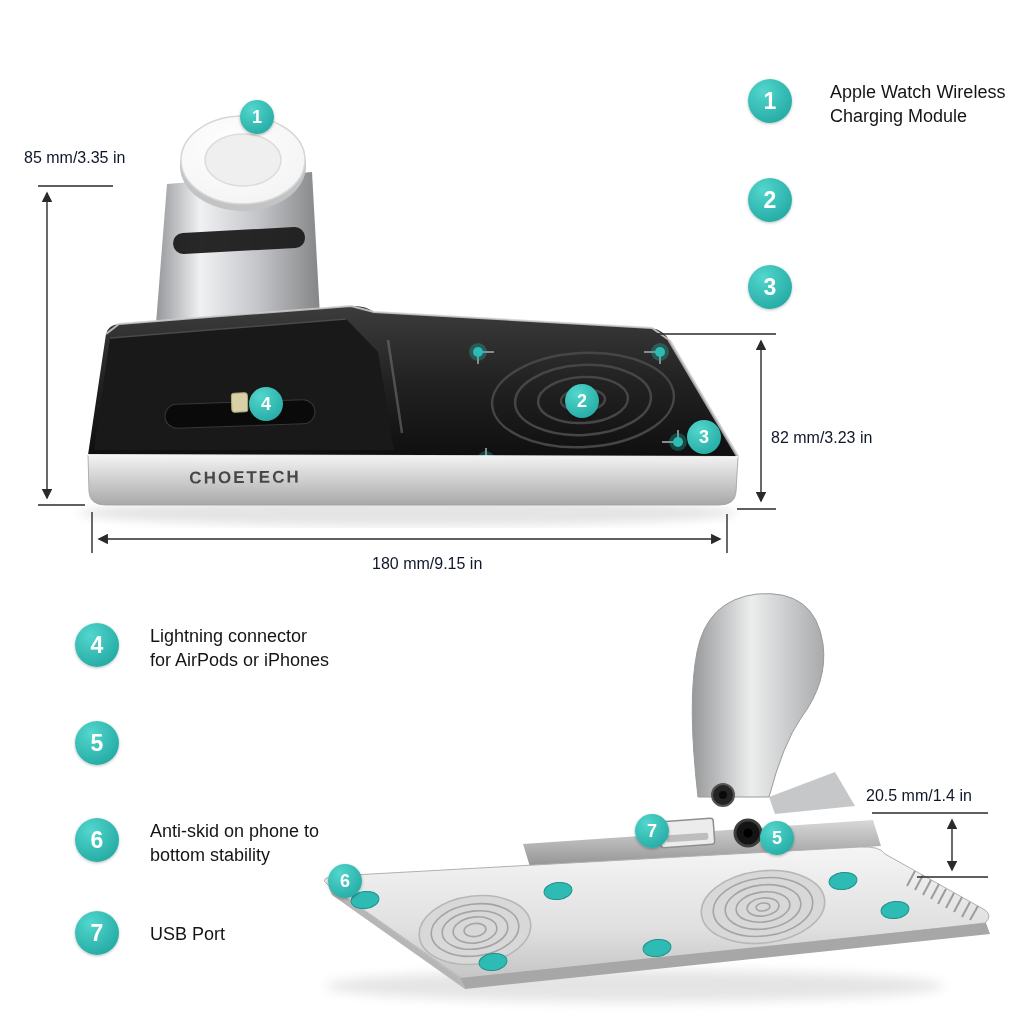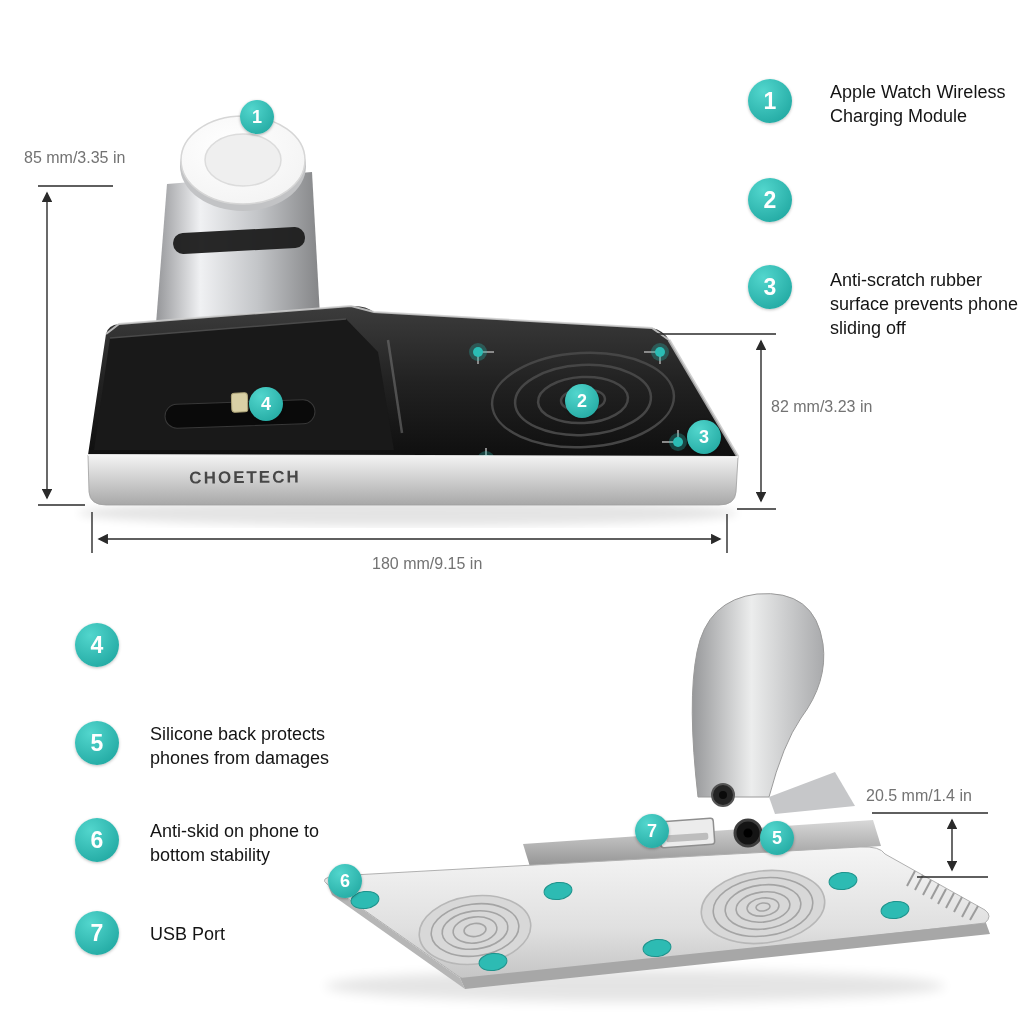--- a/index.html
+++ b/index.html
@@ -17,21 +17,21 @@
   }
   .badge {
     position:absolute; width:44px; height:44px; border-radius:50%;
     background: radial-gradient(circle at 35% 28%, #52d6cd, #18a09a);
     color:#fff; font-weight:bold; font-size:23px;
     display:flex; align-items:center; justify-content:center;
     box-shadow:0 1px 3px rgba(0,0,0,0.25);
   }
   .legend-text { position:absolute; font-size:18px; line-height:24px; color:#141414; }
   .legend-text .ll { display:block; white-space:nowrap; }
-  .dim-label { position:absolute; font-size:16px; color:#737373; white-space:nowrap; }
+  .dim-label { position:absolute; font-size:16px; color:#0f172a; white-space:nowrap; }
   .brand {
     position:absolute; font-weight:700; font-size:17px; letter-spacing:2px;
     color:#474747; text-align:center; transform:rotate(-0.6deg);
   }
   svg { display:block; }
 </style>
 </head>
 <body>
 
 <div class="canvas">
@@ -225,53 +225,48 @@
       <line x1="737" y1="509" x2="776" y2="509"></line>
 
       <line x1="952" y1="820" x2="952" y2="870" marker-start="url(#arrow)" marker-end="url(#arrow)"></line>
       <line x1="872" y1="813" x2="988" y2="813"></line>
       <line x1="917" y1="877" x2="988" y2="877"></line>
     </g>
   </svg>
 
   <div class="dim-label" style="left:24px;top:149px">85 mm/3.35 in</div>
   <div class="dim-label" style="left:372px;top:555px">180 mm/9.15 in</div>
-  <div class="dim-label" style="left:771px;top:398px">82 mm/3.23 in</div>
+  <div class="dim-label" style="left:771px;top:429px">82 mm/3.23 in</div>
   <div class="dim-label" style="left:866px;top:787px">20.5 mm/1.4 in</div>
 
   <div class="marker" style="left:240px;top:100px">1</div>
   <div class="marker" style="left:565px;top:384px">2</div>
   <div class="marker" style="left:687px;top:420px">3</div>
   <div class="marker" style="left:249px;top:387px">4</div>
   <div class="marker" style="left:760px;top:821px">5</div>
   <div class="marker" style="left:328px;top:864px">6</div>
   <div class="marker" style="left:635px;top:814px">7</div>
 
   <div class="badge" style="left:748px;top:79px">1</div>
   <div class="legend-text" style="left:830px;top:80px">
     <span class="ll">Apple Watch Wireless</span>
     <span class="ll">Charging Module</span>
   </div>
 
   <div class="badge" style="left:748px;top:178px">2</div>
 
   <div class="badge" style="left:748px;top:265px">3</div>
-  <div class="legend-text" style="left:830px;top:268px">
-    <span class="ll">Anti-scratch rubber</span>
-    <span class="ll">surface prevents phone</span>
-    <span class="ll">sliding off</span>
-  </div>
 
   <div class="badge" style="left:75px;top:623px">4</div>
+  <div class="legend-text" style="left:150px;top:624px">
+    <span class="ll">Lightning connector</span>
+    <span class="ll">for AirPods or iPhones</span>
+  </div>
 
   <div class="badge" style="left:75px;top:721px">5</div>
-  <div class="legend-text" style="left:150px;top:722px">
-    <span class="ll">Silicone back protects</span>
-    <span class="ll">phones from damages</span>
-  </div>
 
   <div class="badge" style="left:75px;top:818px">6</div>
   <div class="legend-text" style="left:150px;top:819px">
     <span class="ll">Anti-skid on phone to</span>
     <span class="ll">bottom stability</span>
   </div>
 
   <div class="badge" style="left:75px;top:911px">7</div>
   <div class="legend-text" style="left:150px;top:922px">
     <span class="ll">USB Port</span>

